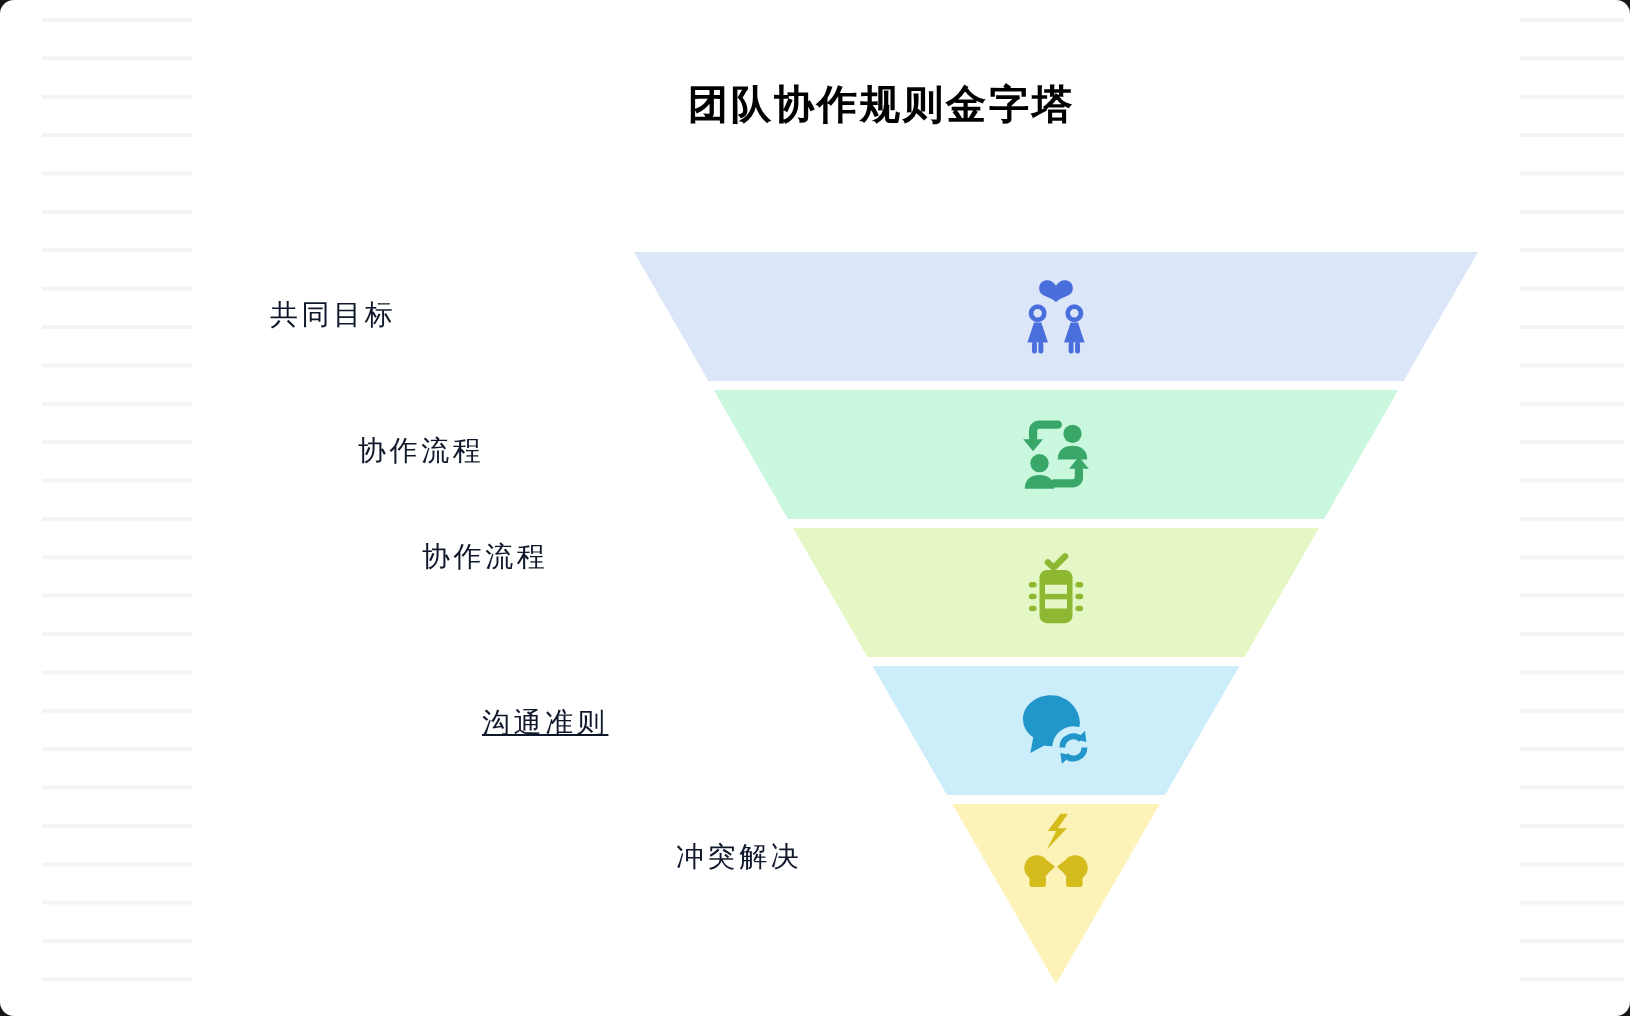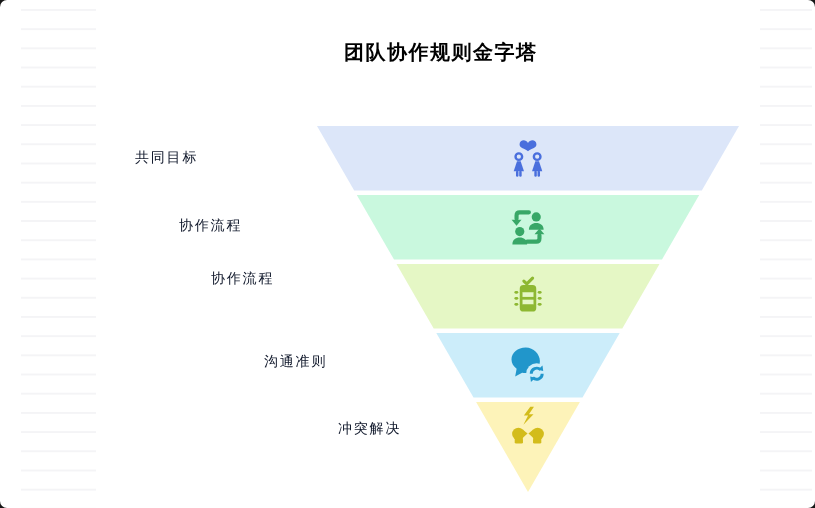--- a/index.html
+++ b/index.html
@@ -37,21 +37,21 @@
   .icon1{top:79px;}
   .icon2{top:148px;}
   .icon3{top:217px;}
   .icon4{top:279px;}
   .lbl{
     position:absolute;font-size:14px;color:#0f172a;letter-spacing:1.8px;white-space:nowrap;
   }
   .lbl0{left:135px;top:149px;}
   .lbl1{left:179px;top:217px;}
   .lbl2{left:211px;top:270px;}
-  .lbl3{left:264px;top:353px;}
+  .lbl3{left:241px;top:353px;text-decoration:underline;}
   .lbl4{left:290px;top:420px;margin-left:48px;}
 </style>
 </head>
 <body>
 
 <div class="page">
 
   <div class="ruled ruled-left"></div>
   <div class="ruled ruled-right"></div>
 

